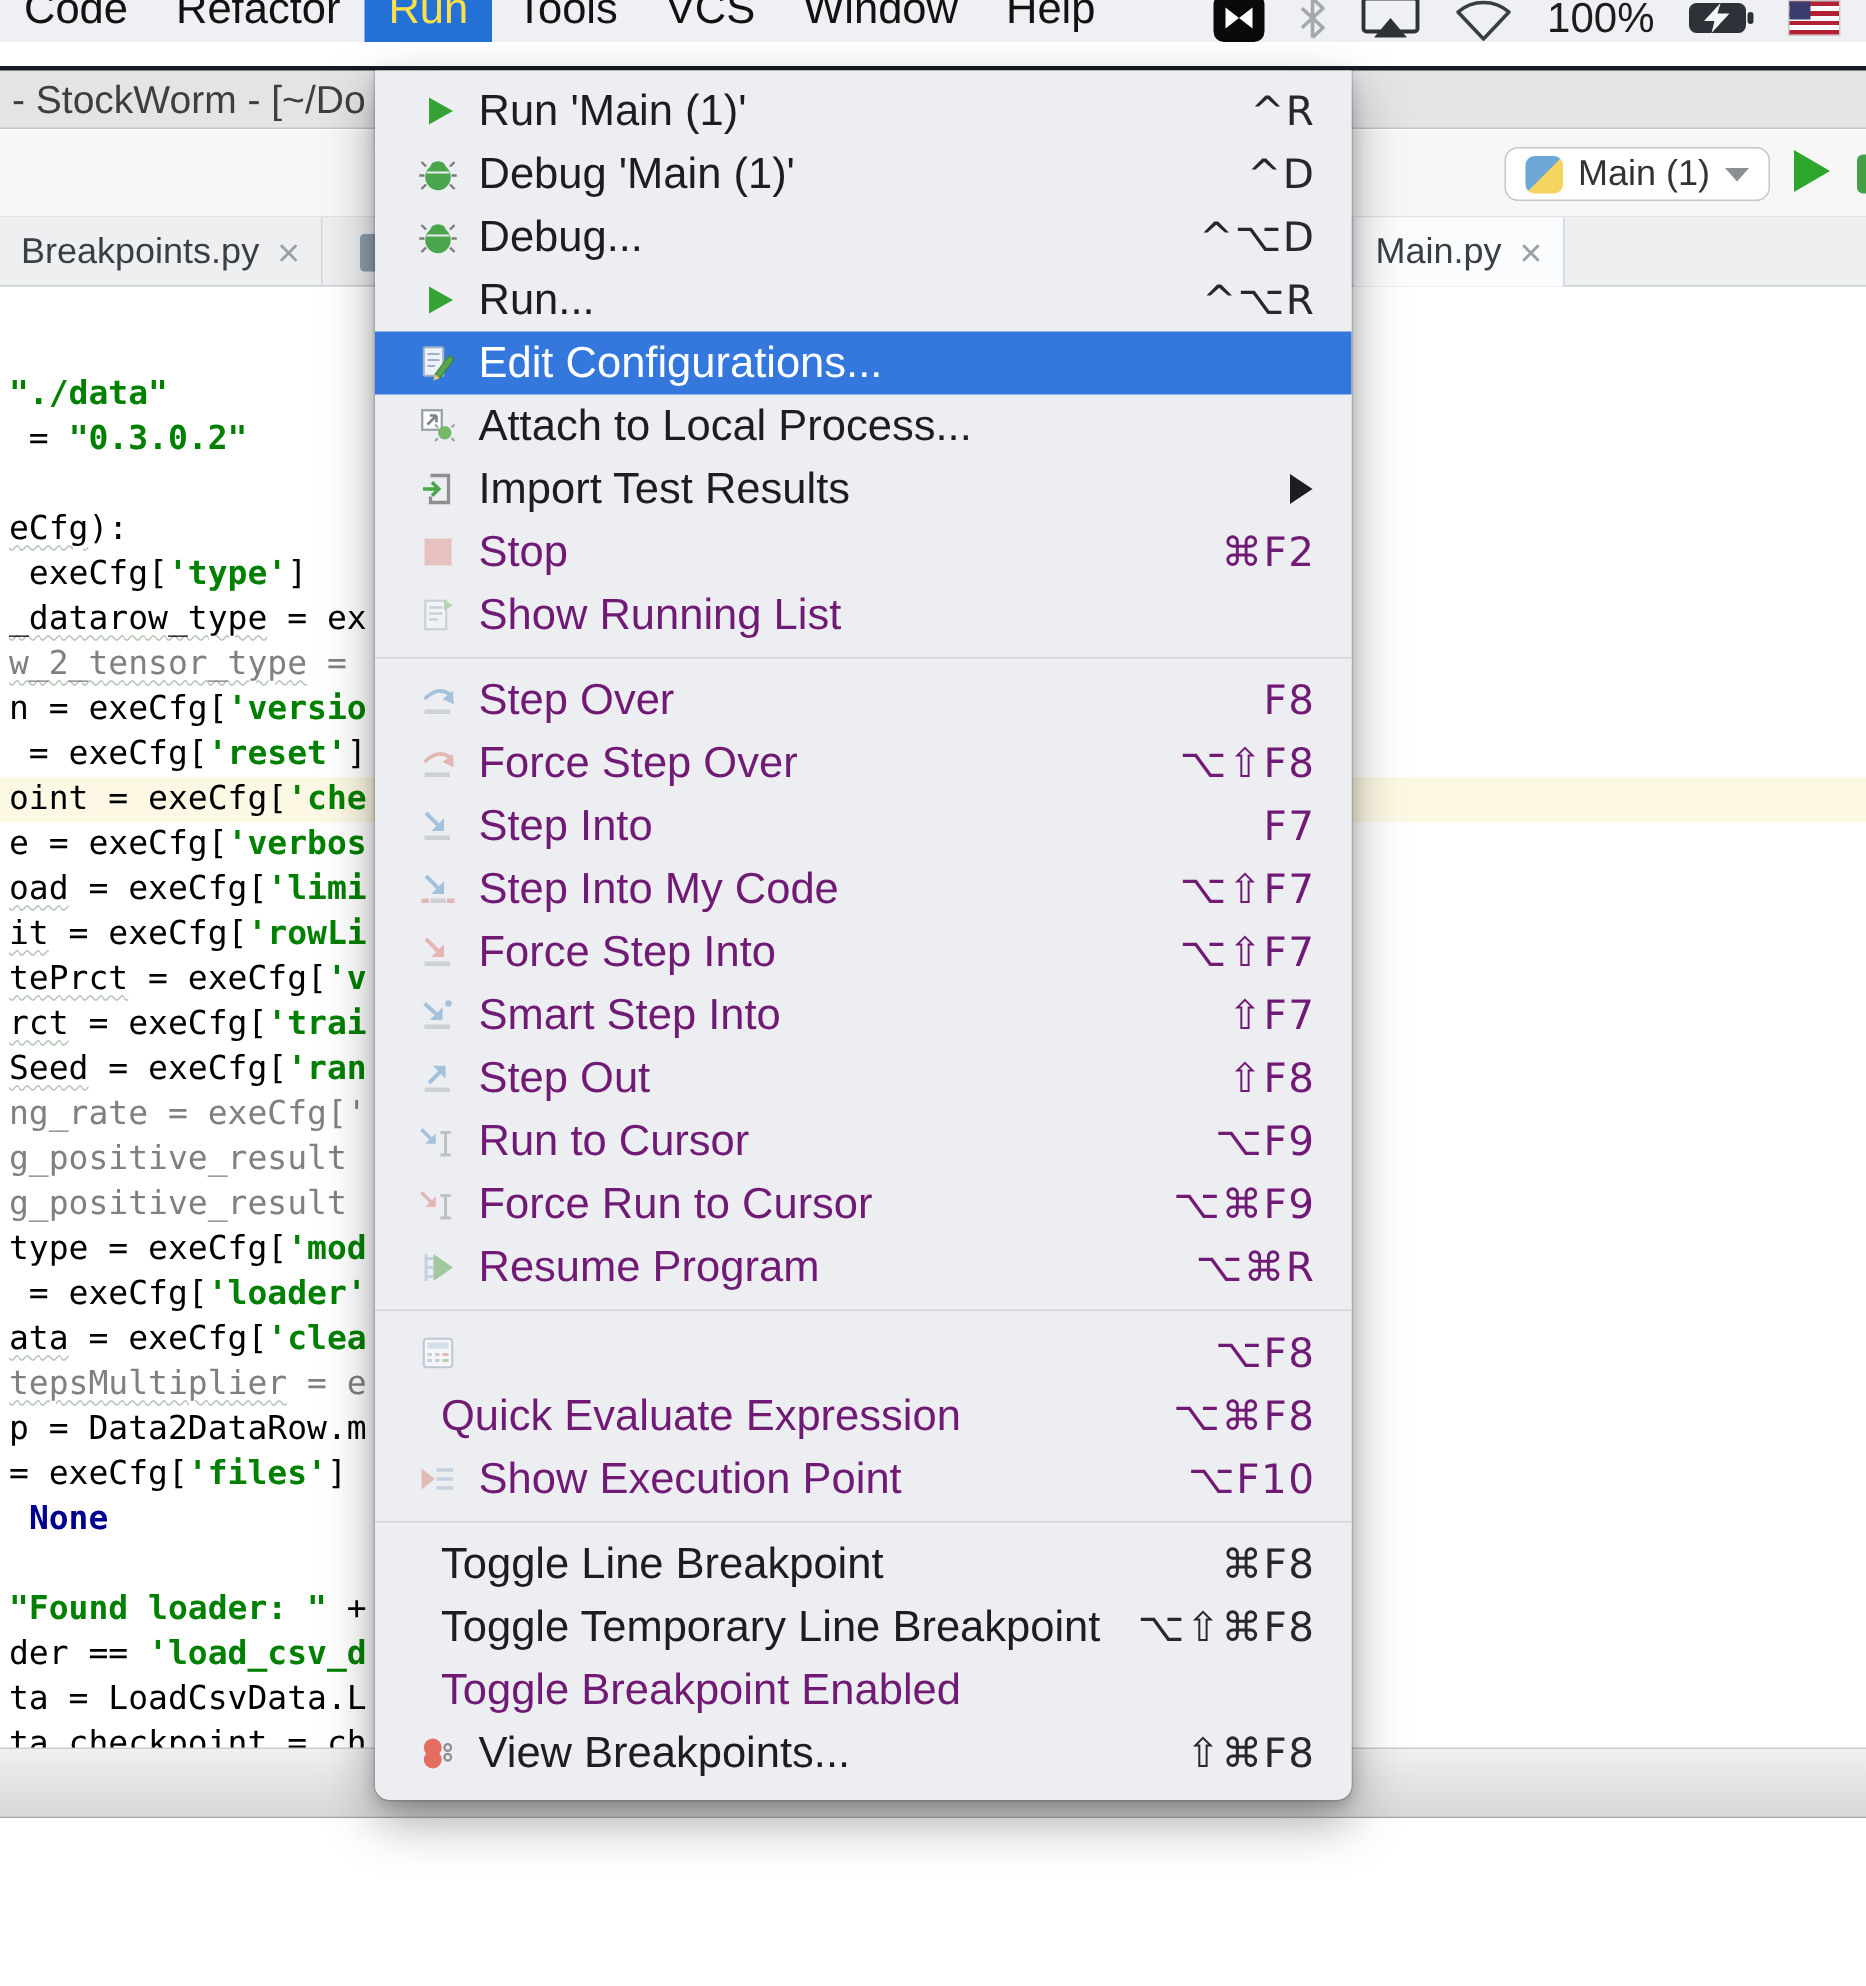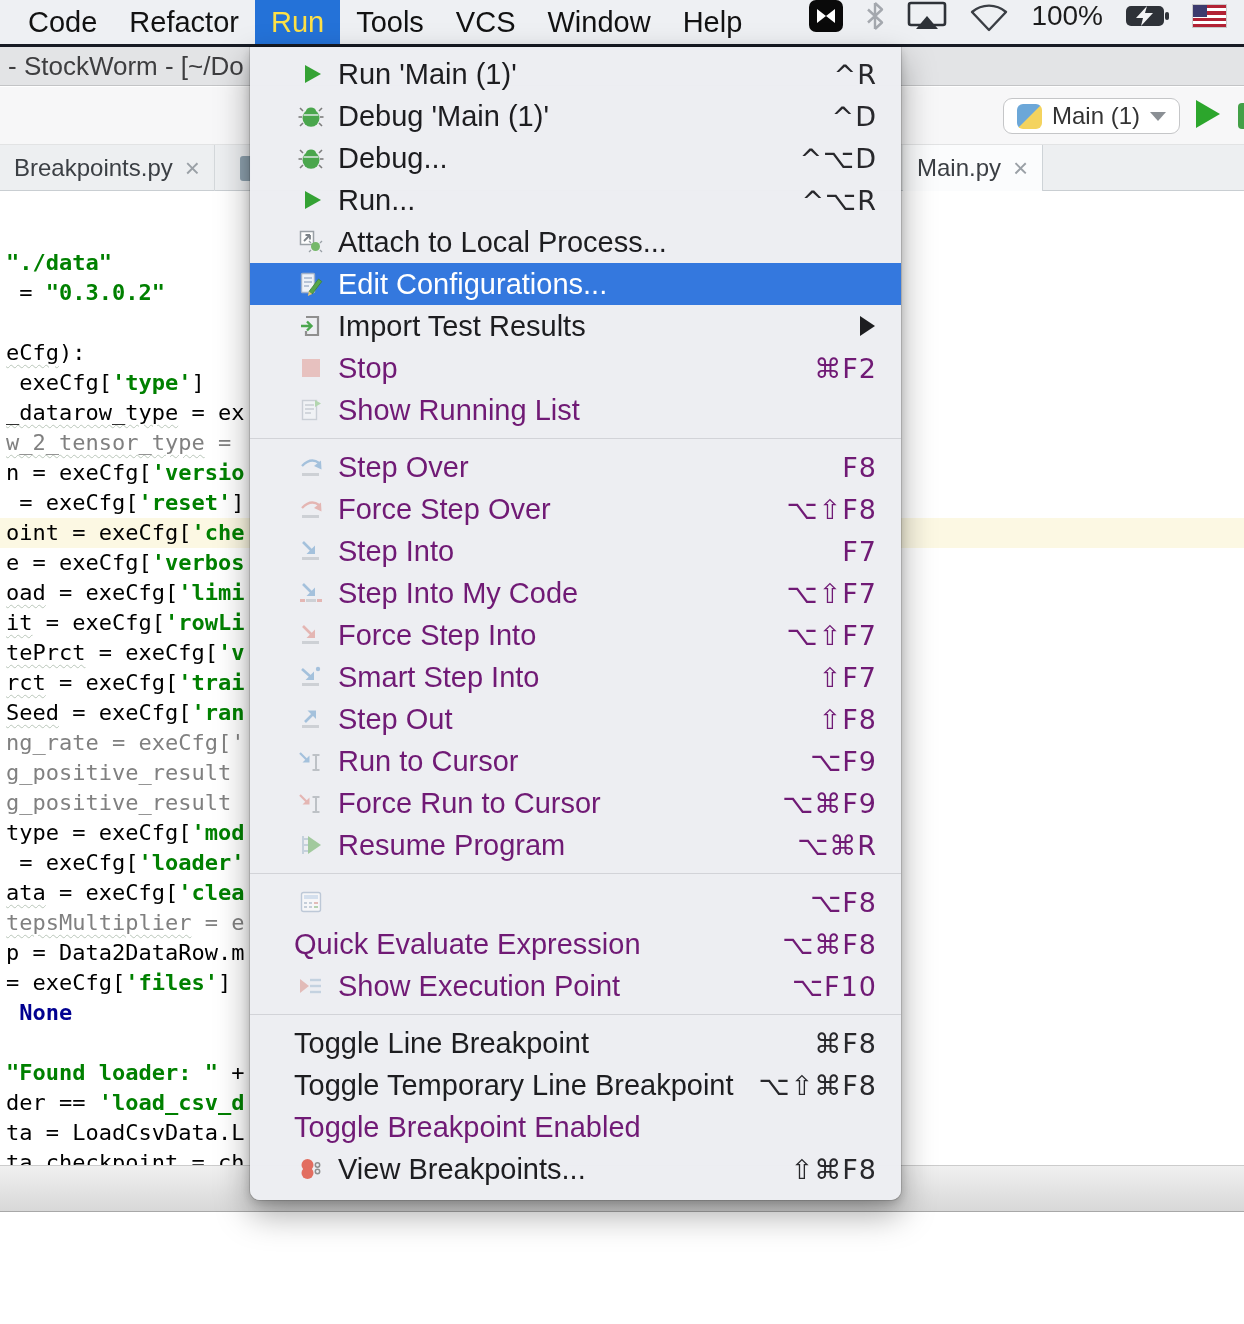--- a/index.html
+++ b/index.html
@@ -1,21 +1,21 @@
 <!DOCTYPE html>
 <html><head>
 <meta charset="utf-8">
 <style>
   html,body{margin:0;padding:0;background:#ffffff;}
   .screen{position:relative;width:1244px;height:1324px;overflow:hidden;background:#fff;
           font-family:"Liberation Sans",sans-serif;}
 
   
-  .menubar{position:absolute;left:0;top:0;width:100%;height:44px;background:#eef0f3;
-           display:flex;align-items:flex-start;padding-left:12px;box-sizing:border-box;z-index:30;}
+  .menubar{position:absolute;left:0;top:0;width:100%;height:28px;background:#eef0f3;
+           display:flex;align-items:flex-end;box-sizing:border-box;z-index:30;}
   .mb-item{height:44px;display:flex;align-items:center;padding:0 16px;font-size:29px;color:#121212;cursor:default;}
   .mb-item.active{background:#2472d8;color:#fde047;}
   .mb-right{margin-left:auto;display:flex;align-items:center;gap:22px;padding-right:18px;}
   .mb-line{position:absolute;left:0;top:44px;width:100%;height:3px;background:#171b24;z-index:35;}
   .appico{width:34px;height:32px;background:#0a0a0a;border-radius:7px;display:flex;align-items:center;justify-content:center;gap:0;}
   .bt-l{width:0;height:0;border-top:7px solid transparent;border-bottom:7px solid transparent;border-left:9px solid #fff;}
   .bt-r{width:0;height:0;border-top:7px solid transparent;border-bottom:7px solid transparent;border-right:9px solid #fff;}
   .batt-label{font-size:28px;color:#1c1c1c;}
   .flag{width:33px;height:22px;position:relative;background:repeating-linear-gradient(180deg,#b22234 0 3.2px,#ffffff 3.2px 6.4px);box-shadow:0 0 0 1px #c9c9c9;}
   .flag::after{content:"";position:absolute;left:0;top:0;width:14px;height:12px;background:#3c3b6e;}
@@ -58,21 +58,21 @@
   
   .bottombar{position:absolute;left:0;top:1165px;width:100%;height:47px;
              background:linear-gradient(#f0f0f0,#d8d8d8);border-top:1px solid #cccccc;
              border-bottom:1px solid #a8a8a8;box-sizing:border-box;z-index:1;}
   .desk{position:absolute;left:0;top:1213px;width:100%;height:111px;background:#ffffff;}
 
   
   .popup{position:absolute;left:250px;top:47px;width:651px;background:rgba(237,238,242,0.98);
          border-radius:0 0 10px 10px;padding:6px 0 10px 0;box-sizing:border-box;z-index:40;
          box-shadow:0 14px 34px rgba(0,0,0,0.35),0 3px 10px rgba(0,0,0,0.18),0 0 0 1px rgba(0,0,0,0.12);}
-  .mi{display:flex;align-items:center;height:42px;padding-left:48px;font-size:29px;color:#1d1d20;}
+  .mi{display:flex;align-items:center;height:42px;padding-left:29px;font-size:29px;color:#1d1d20;}
   .mi.noicon{padding-left:44px;}
   .mi-icon{width:26px;height:26px;flex:0 0 26px;margin-right:14px;display:inline-flex;}
   .mi-icon svg{width:26px;height:26px;}
   .mi-label{white-space:nowrap;}
   .mi-short{margin-left:auto;padding-right:24px;font-size:27px;color:#28282c;letter-spacing:1px;
             font-family:"DejaVu Sans","Liberation Sans",sans-serif;}
   .mi.dis .mi-label,.mi.dis .mi-short{color:#701a75;text-align:right;}
   .mi.dis .mi-icon{opacity:.5;}
   .mi.sel{background:#3478de;}
   .mi.sel .mi-label,.mi.sel .mi-short{color:#ffffff;}
@@ -213,51 +213,51 @@
       </div>
       <div class="mi">
         <span class="mi-icon">
           <svg viewBox="0 0 26 26">
             <polygon points="7,4 23,13 7,22" fill="#34a234"></polygon>
           </svg>
         </span>
         <span class="mi-label">Run...</span>
         <span class="mi-short">^⌥R</span>
       </div>
+      <div class="mi sel">
+        <span class="mi-icon">
+          <svg viewBox="0 0 26 26">
+            <rect x="3.5" y="2.5" width="13" height="19" rx="1" fill="#eef2f8" stroke="#9fb0c9" stroke-width="1.4"></rect>
+            <g stroke="#9fb0c9" stroke-width="1.4">
+              <line x1="6" y1="7" x2="14" y2="7"></line>
+              <line x1="6" y1="11" x2="14" y2="11"></line>
+              <line x1="6" y1="15" x2="11" y2="15"></line>
+            </g>
+            <path d="M11 20.5 L20.5 8 L23.8 10.5 L14.2 23 Z" fill="#57a64a" stroke="#3c8038" stroke-width="0.8"></path>
+            <path d="M11 20.5 l-1.2 4.4 4.4 -1.9" fill="#e8c96f"></path>
+          </svg>
+        </span>
+        <span class="mi-label">Edit Configurations...</span>
+      </div>
       <div class="mi">
         <span class="mi-icon">
           <svg viewBox="0 0 26 26">
             <rect x="2.5" y="2.5" width="13" height="13" fill="#fdfdfd" stroke="#9aa0a6" stroke-width="1.5"></rect>
             <path d="M6 12 L12 6 M12 6 h-4.5 M12 6 v4.5" stroke="#7c8288" stroke-width="1.8" fill="none"></path>
             <circle cx="17.5" cy="17.5" r="4.5" fill="#76b86a"></circle>
             <g stroke="#9aa0a6" stroke-width="1.3">
               <line x1="13" y1="14" x2="11" y2="12"></line>
               <line x1="22" y1="14" x2="24" y2="12"></line>
               <line x1="13" y1="21" x2="11" y2="23"></line>
               <line x1="22" y1="21" x2="24" y2="23"></line>
             </g>
           </svg>
         </span>
         <span class="mi-label">Attach to Local Process...</span>
       </div>
-      <div class="mi sel">
-        <span class="mi-icon">
-          <svg viewBox="0 0 26 26">
-            <rect x="3.5" y="2.5" width="13" height="19" rx="1" fill="#eef2f8" stroke="#9fb0c9" stroke-width="1.4"></rect>
-            <g stroke="#9fb0c9" stroke-width="1.4">
-              <line x1="6" y1="7" x2="14" y2="7"></line>
-              <line x1="6" y1="11" x2="14" y2="11"></line>
-              <line x1="6" y1="15" x2="11" y2="15"></line>
-            </g>
-            <path d="M11 20.5 L20.5 8 L23.8 10.5 L14.2 23 Z" fill="#57a64a" stroke="#3c8038" stroke-width="0.8"></path>
-            <path d="M11 20.5 l-1.2 4.4 4.4 -1.9" fill="#e8c96f"></path>
-          </svg>
-        </span>
-        <span class="mi-label">Edit Configurations...</span>
-      </div>
       <div class="mi">
         <span class="mi-icon">
           <svg viewBox="0 0 26 26">
             <path d="M8 4 h12 v18 h-12 v-4" fill="none" stroke="#8f8f8f" stroke-width="2.2"></path>
             <path d="M3 13 h10 M9 8.5 l4.5 4.5 -4.5 4.5" fill="none" stroke="#4aa64d" stroke-width="2.4"></path>
           </svg>
         </span>
         <span class="mi-label">Import Test Results</span>
         <span class="mi-sub"></span>
       </div>

